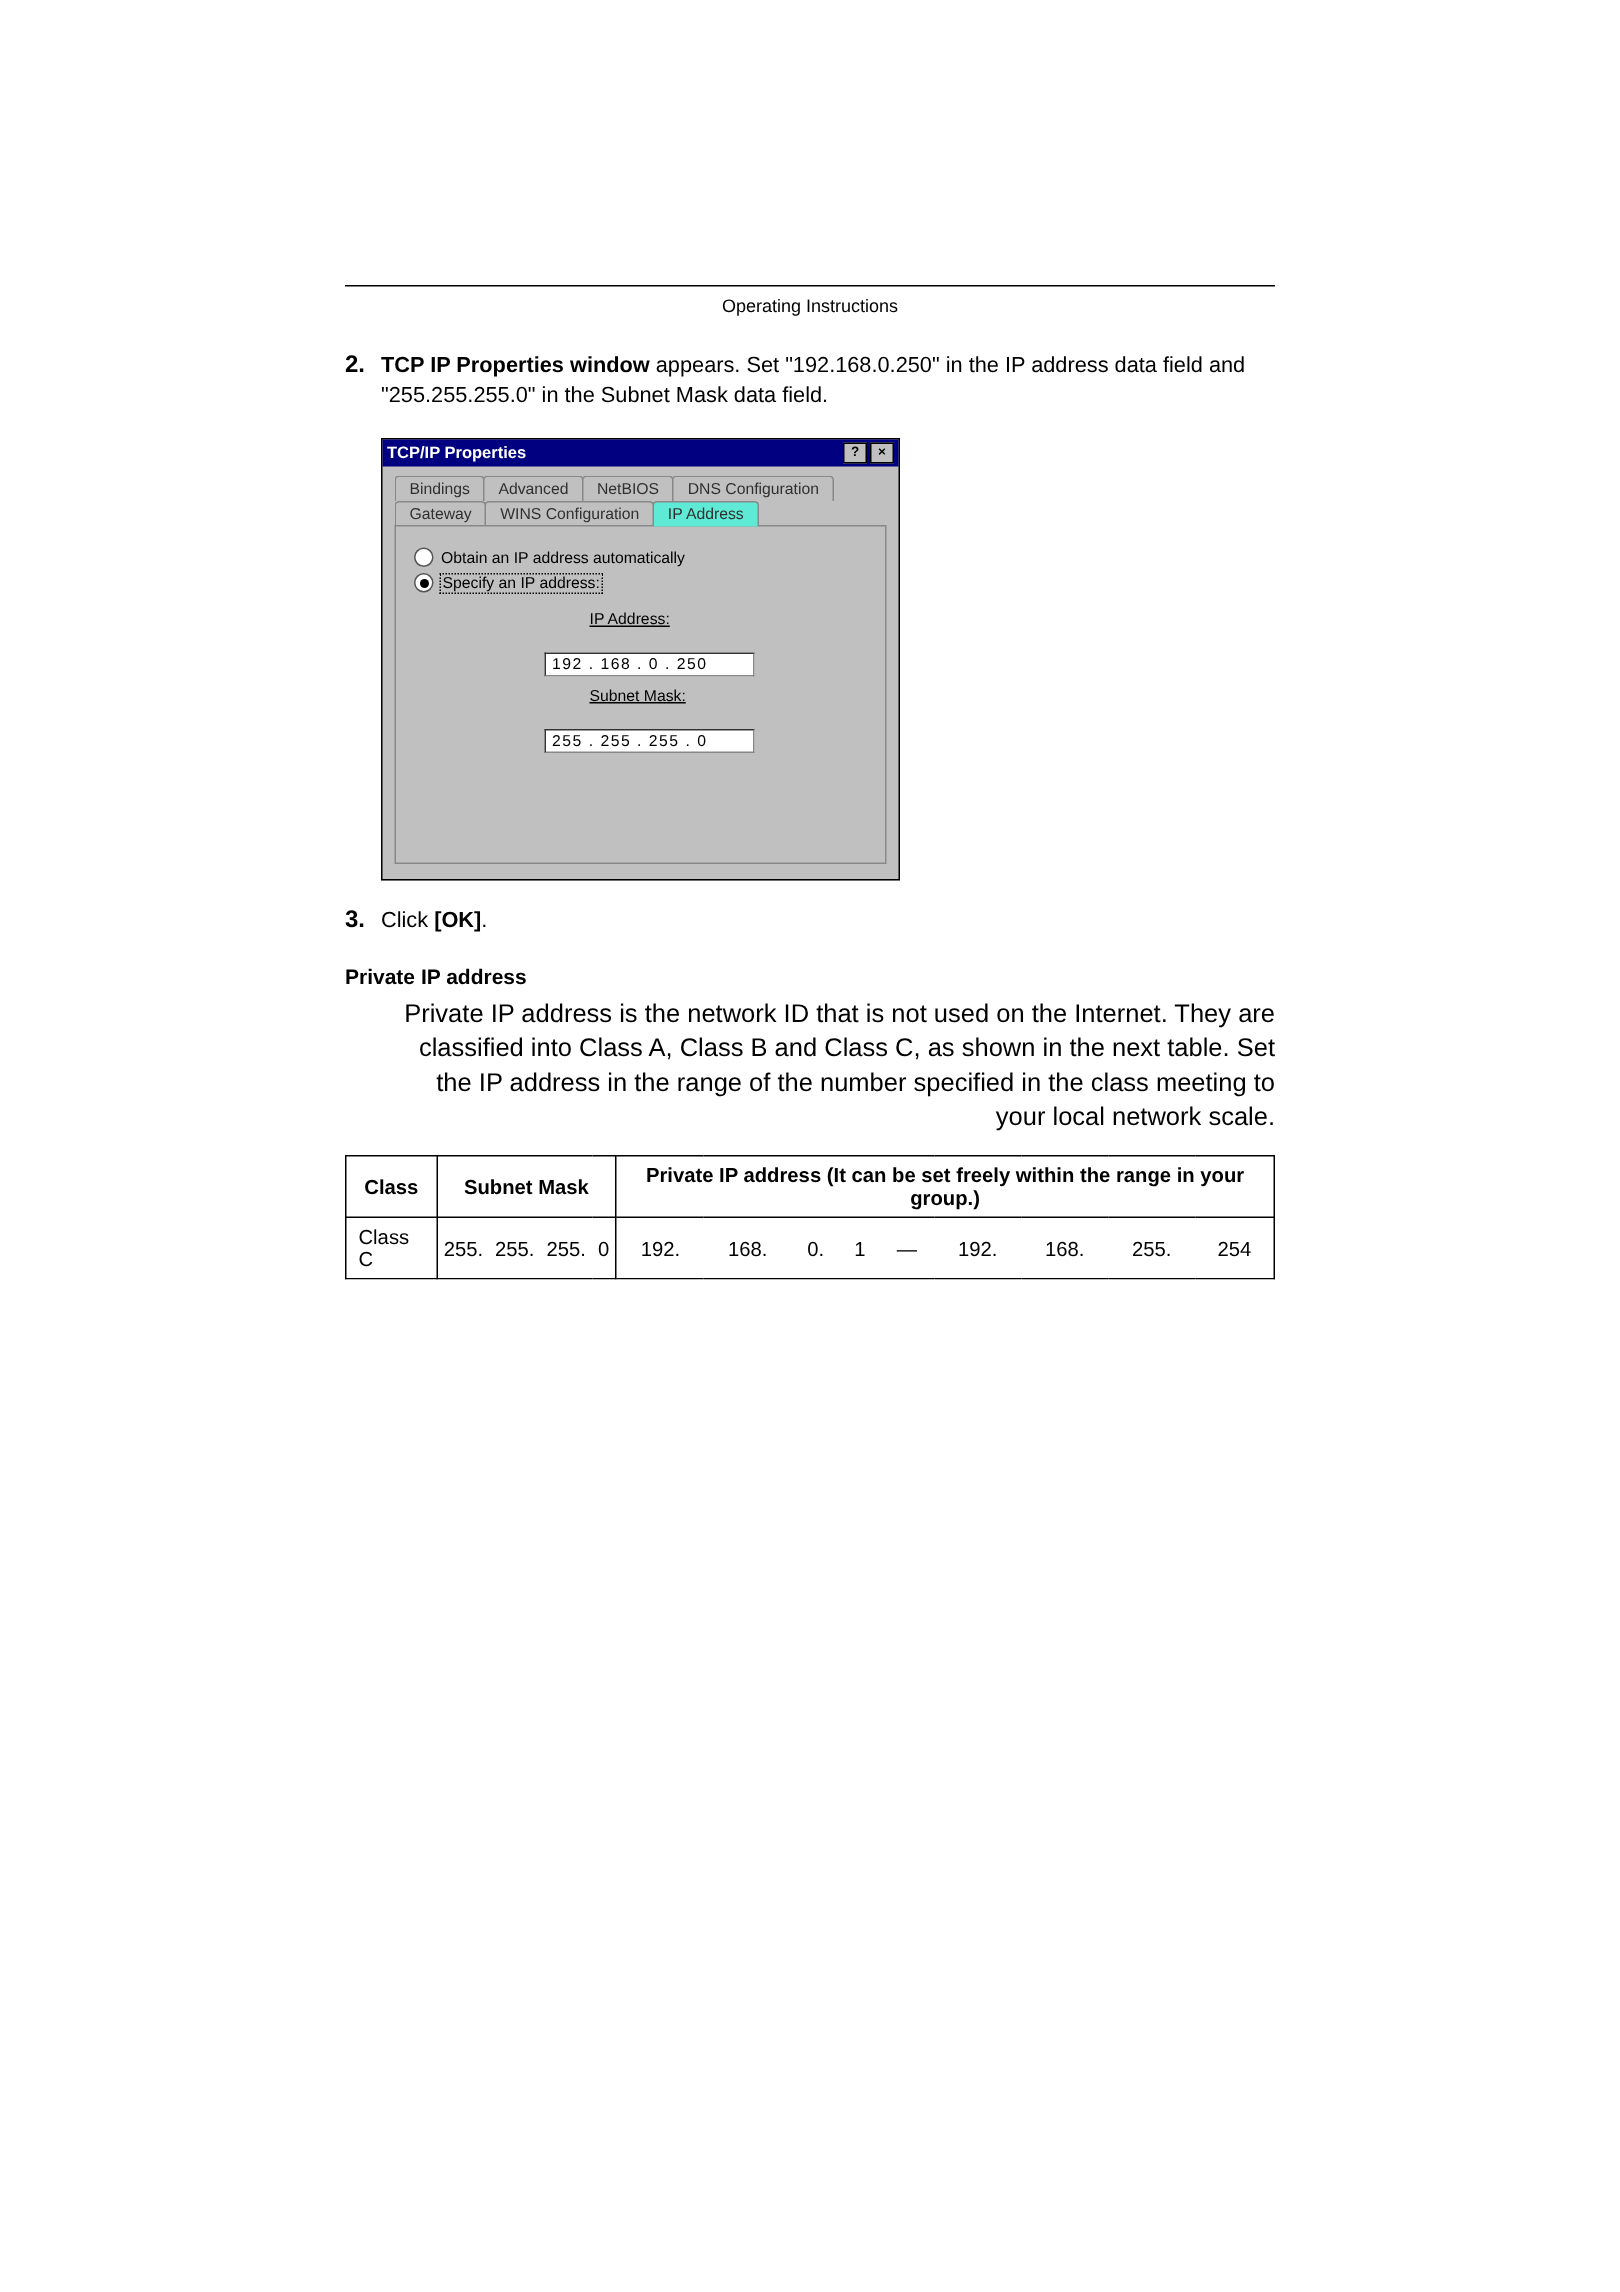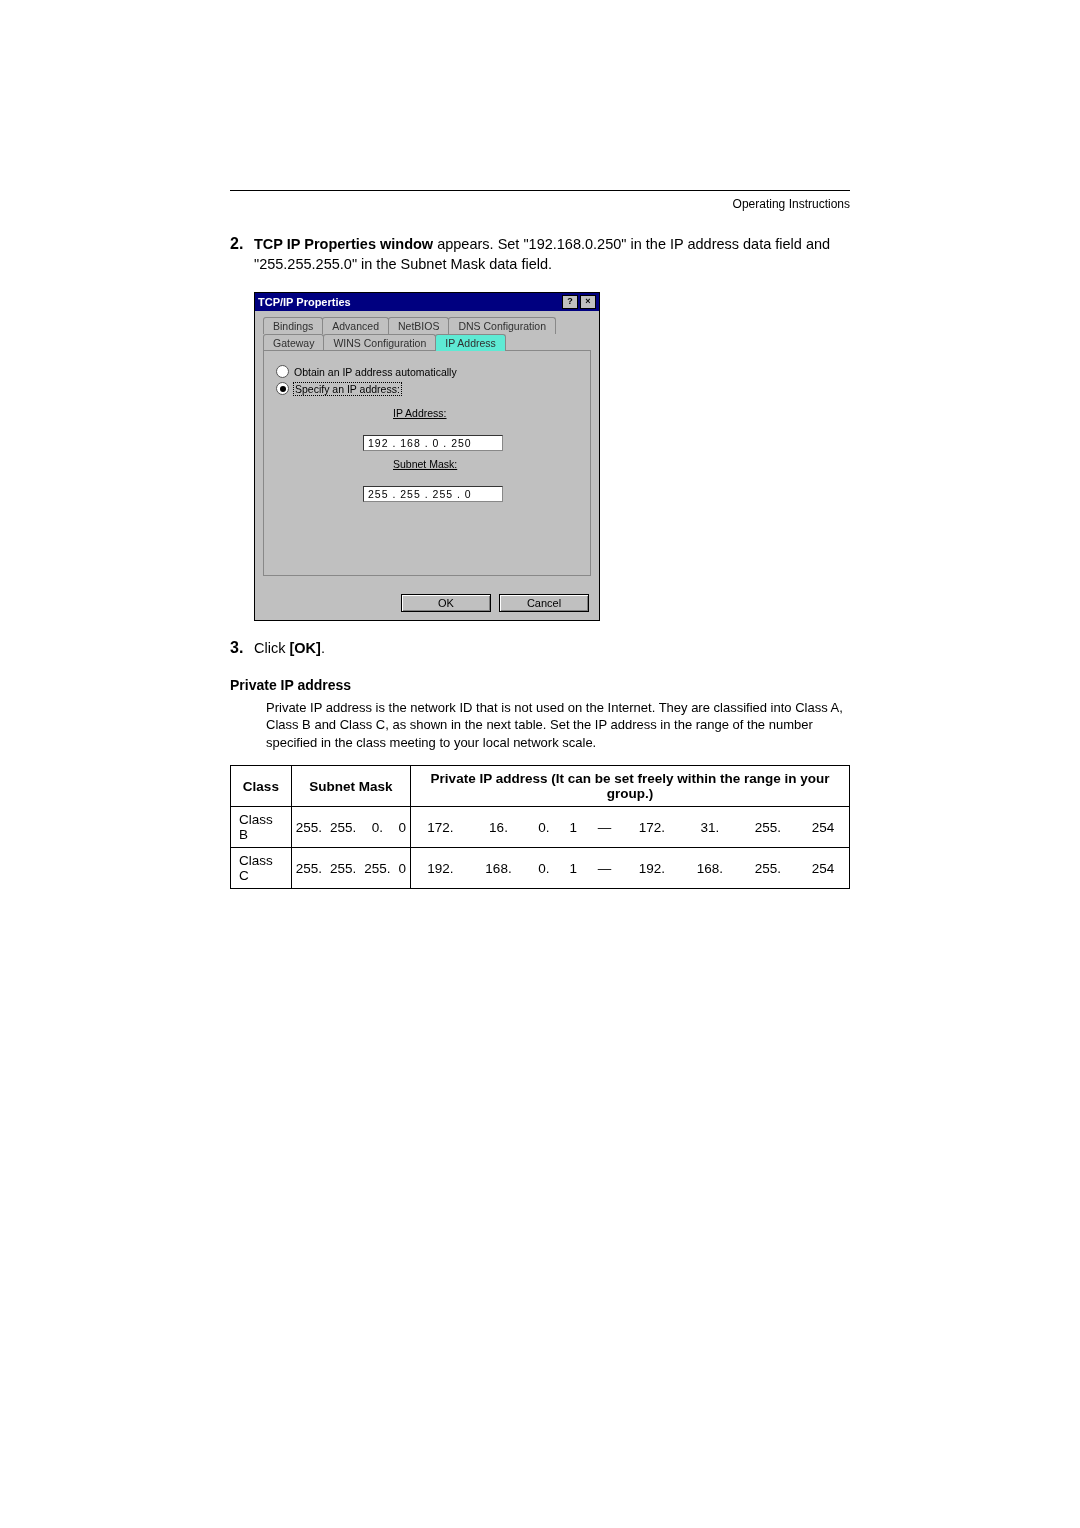--- a/index.html
+++ b/index.html
@@ -11,21 +11,21 @@
     color: #000;
   }
   .page {
     width: 620px;
     margin: 190px auto 0 auto;
     position: relative;
   }
   .header-line {
     border-top: 1px solid #000;
     padding-top: 6px;
-    text-align: right;
+    text-align: center;
     font-size: 12px;
     margin-bottom: 24px;
   }
   .step-row {
     display: flex;
     margin-bottom: 18px;
   }
   .step-num {
     font-weight: bold;
     font-size: 16px;
@@ -160,23 +160,24 @@
     font-size: 11px;
     text-align: center;
   }
 
   .subheading {
     font-weight: bold;
     font-size: 14px;
     margin: 18px 0 6px 0;
   }
   .para {
-    font-size: 13px;
+    font-size: 17px;
     line-height: 1.35;
     margin: 0 0 14px 36px;
+    text-align: right;
   }
 
   table.classes {
     border-collapse: collapse;
     width: 100%;
     font-size: 13.5px;
   }
   table.classes th, table.classes td {
     border: 1px solid #000;
     padding: 5px 6px;
@@ -249,24 +250,20 @@
             <label>IP Address:</label>
             <div class="ip-box">192 . 168 .  0  . 250</div>
           </div>
           <div class="field-row">
             <label>Subnet Mask:</label>
             <div class="ip-box">255 . 255 . 255 .  0</div>
           </div>
         </div>
       </div>
     </div>
-    <div class="dialog-buttons">
-      <div class="dlg-btn">OK</div>
-      <div class="dlg-btn">Cancel</div>
-    </div>
   </div>
 
   <div class="step-row">
     <div class="step-num">3.</div>
     <div class="step-body">
       <span>Click </span><span class="bold">[OK]</span><span>.</span>
     </div>
   </div>
 
   <div class="subheading">Private IP address</div>
@@ -274,36 +271,20 @@
 
   <table class="classes">
     <thead>
       <tr>
         <th>Class</th>
         <th colspan="4">Subnet Mask</th>
         <th colspan="9">Private IP address (It can be set freely within the range in your group.)</th>
       </tr>
     </thead>
     <tbody id="class-rows">
-        <tr>
-          <td class="cls">Class B</td>
-          <td class="oct first">255.</td>
-          <td class="oct">255.</td>
-          <td class="oct">0.</td>
-          <td class="oct last">0</td>
-          <td class="oct first">172.</td>
-          <td class="oct">16.</td>
-          <td class="oct">0.</td>
-          <td class="oct">1</td>
-          <td class="oct">—</td>
-          <td class="oct">172.</td>
-          <td class="oct">31.</td>
-          <td class="oct">255.</td>
-          <td class="oct last">254</td>
-        </tr>
         <tr>
           <td class="cls">Class C</td>
           <td class="oct first">255.</td>
           <td class="oct">255.</td>
           <td class="oct">255.</td>
           <td class="oct last">0</td>
           <td class="oct first">192.</td>
           <td class="oct">168.</td>
           <td class="oct">0.</td>
           <td class="oct">1</td>

